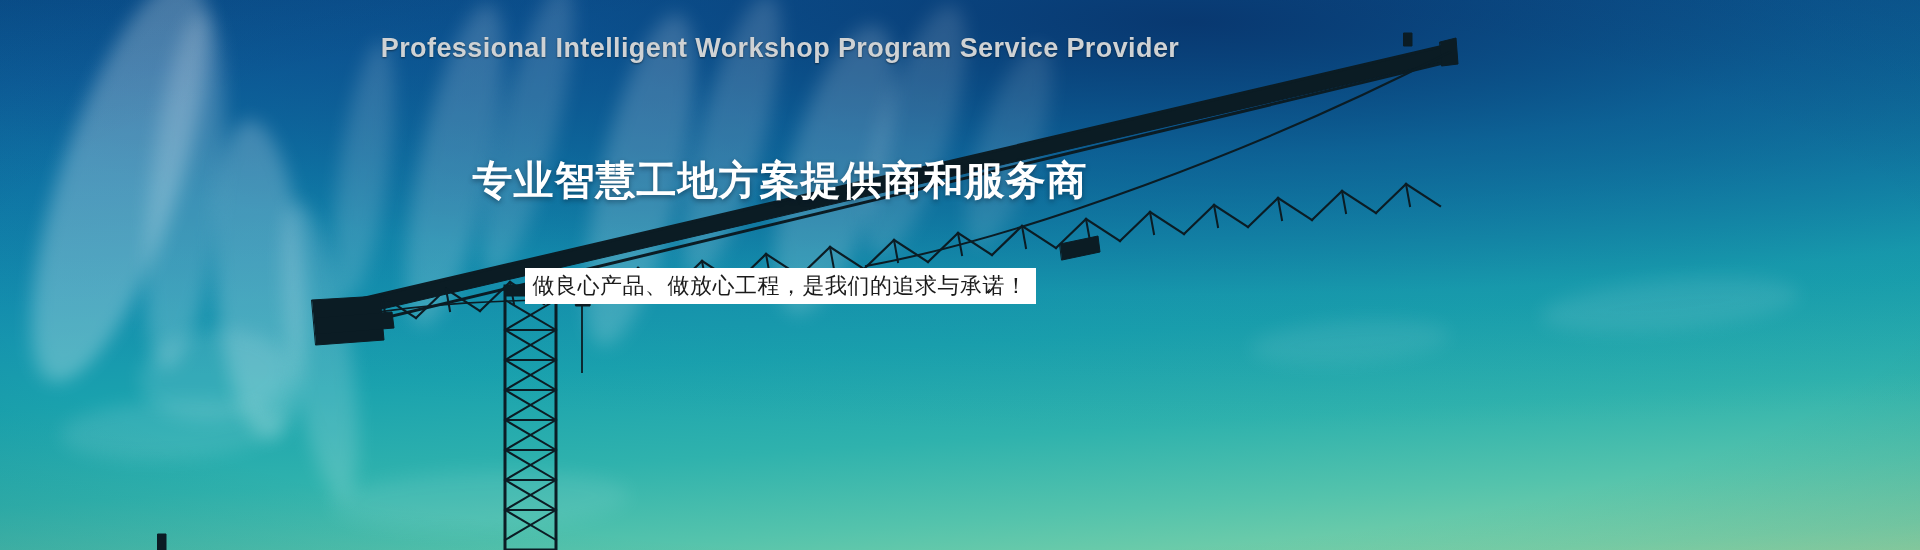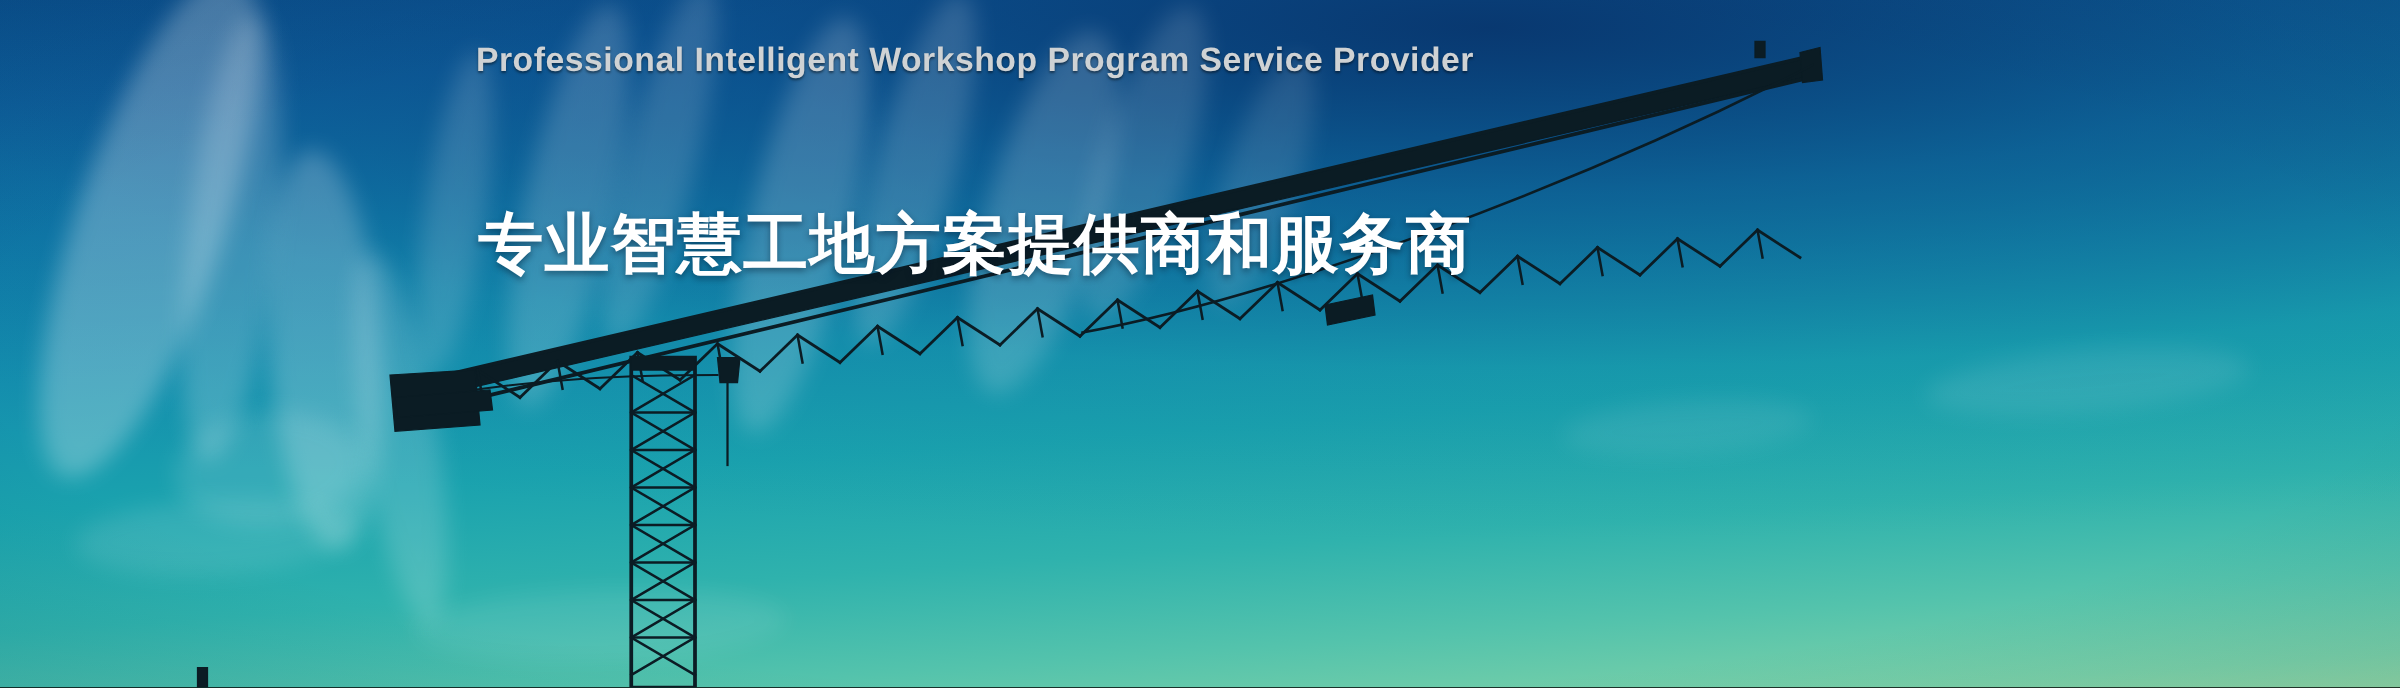--- a/index.html
+++ b/index.html
@@ -89,21 +89,21 @@
     text-shadow: 0 1px 2px rgba(0,0,0,0.45);
     white-space: nowrap;
     margin-top: 24px;
   }
   .headline {
     position: absolute;
     top: 126px;
     left: 0;
     width: 1560px;
     text-align: center;
-    font-size: 52px;
+    font-size: 40px;
     font-weight: bold;
     letter-spacing: 1px;
     color: #ffffff;
     text-shadow: 0 2px 5px rgba(0,20,40,0.45);
     white-space: nowrap;
     font-family: Liberation Mono, monospace;
   }
   .subtitle-wrap {
     position: absolute;
     top: 268px;
@@ -258,14 +258,17 @@
       <path d="M574,286 L592,286 L590,306 L576,306 Z"></path>
 
       <path d="M158,534 L166,534 L166,550 L158,550 Z"></path>
     </g>
   </svg>
 
   <div class="eyebrow">Professional Intelligent Workshop Program Service Provider</div>
 
   <h1 class="headline">专业智慧工地方案提供商和服务商</h1>
 
+  <div class="subtitle-wrap">
+    <span class="subtitle">做良心产品、做放心工程，是我们的追求与承诺！</span>
+  </div>
 
 </div>
 
 </body></html>

